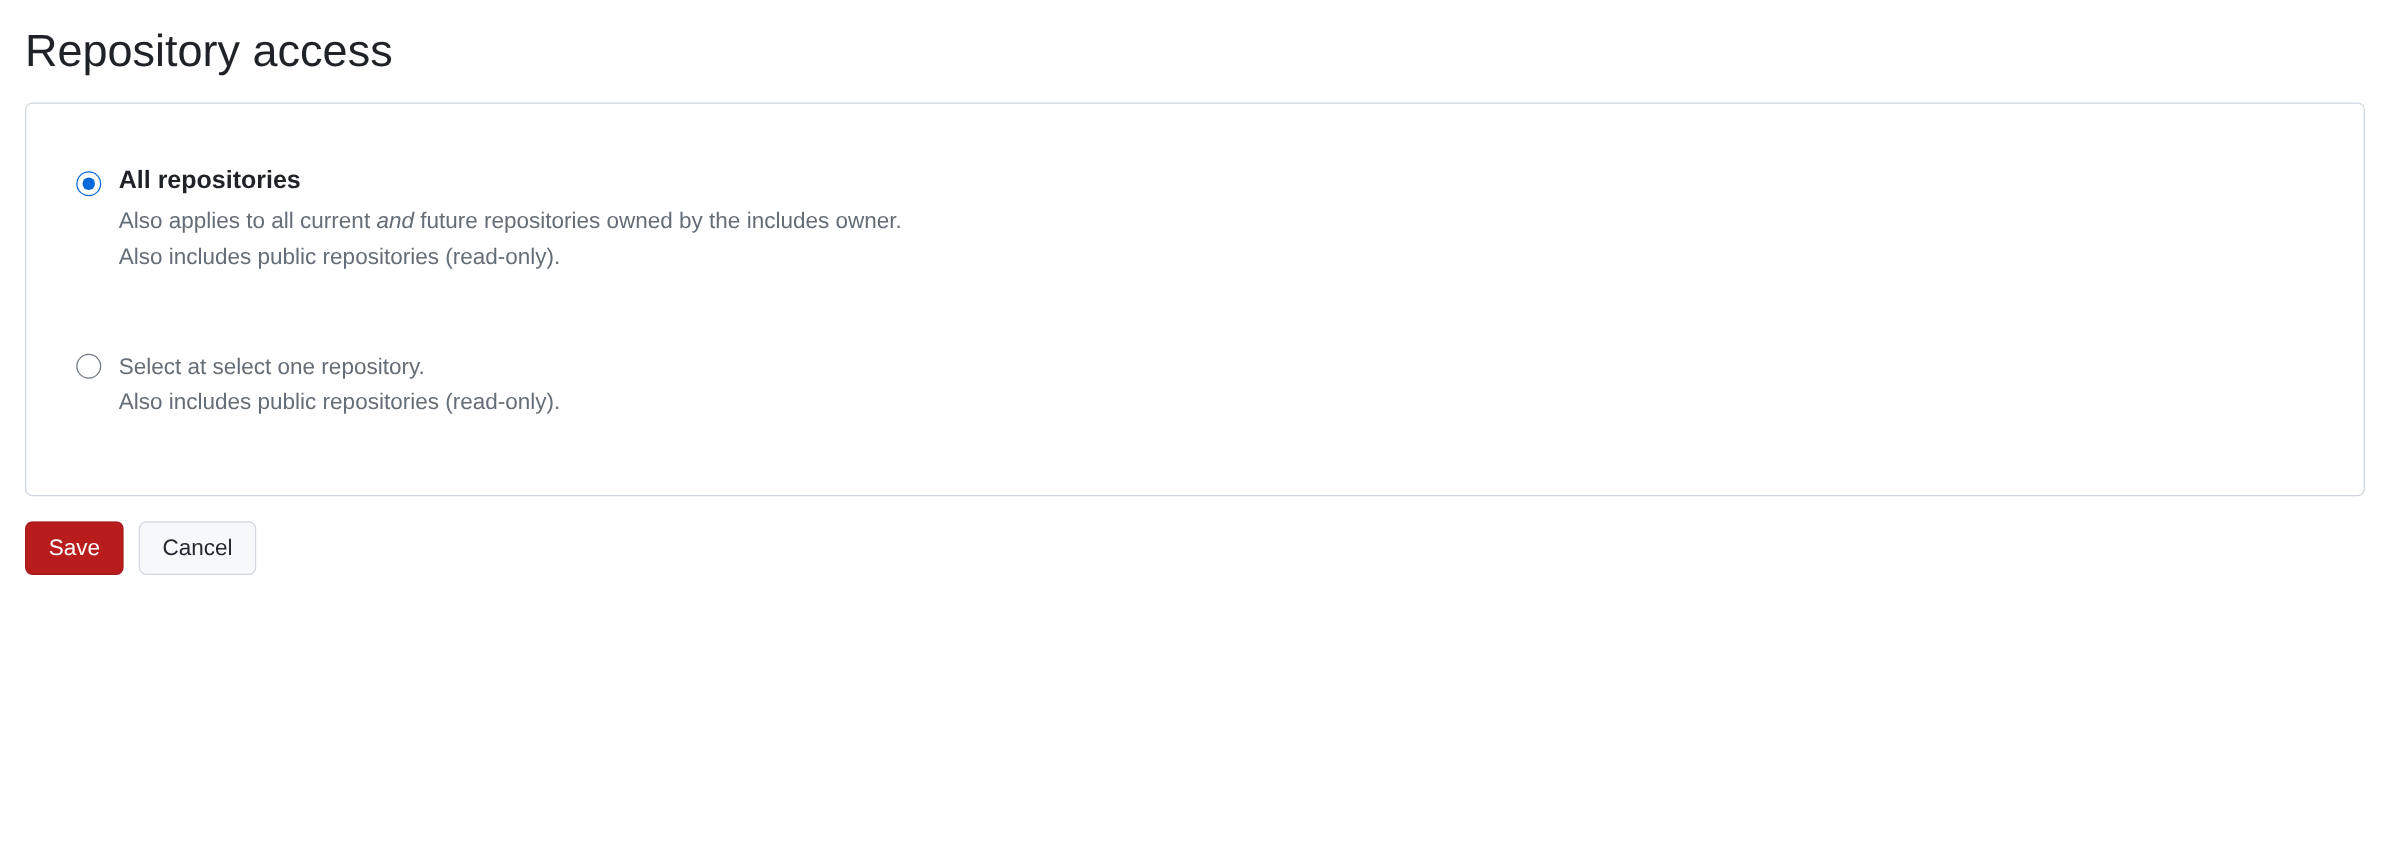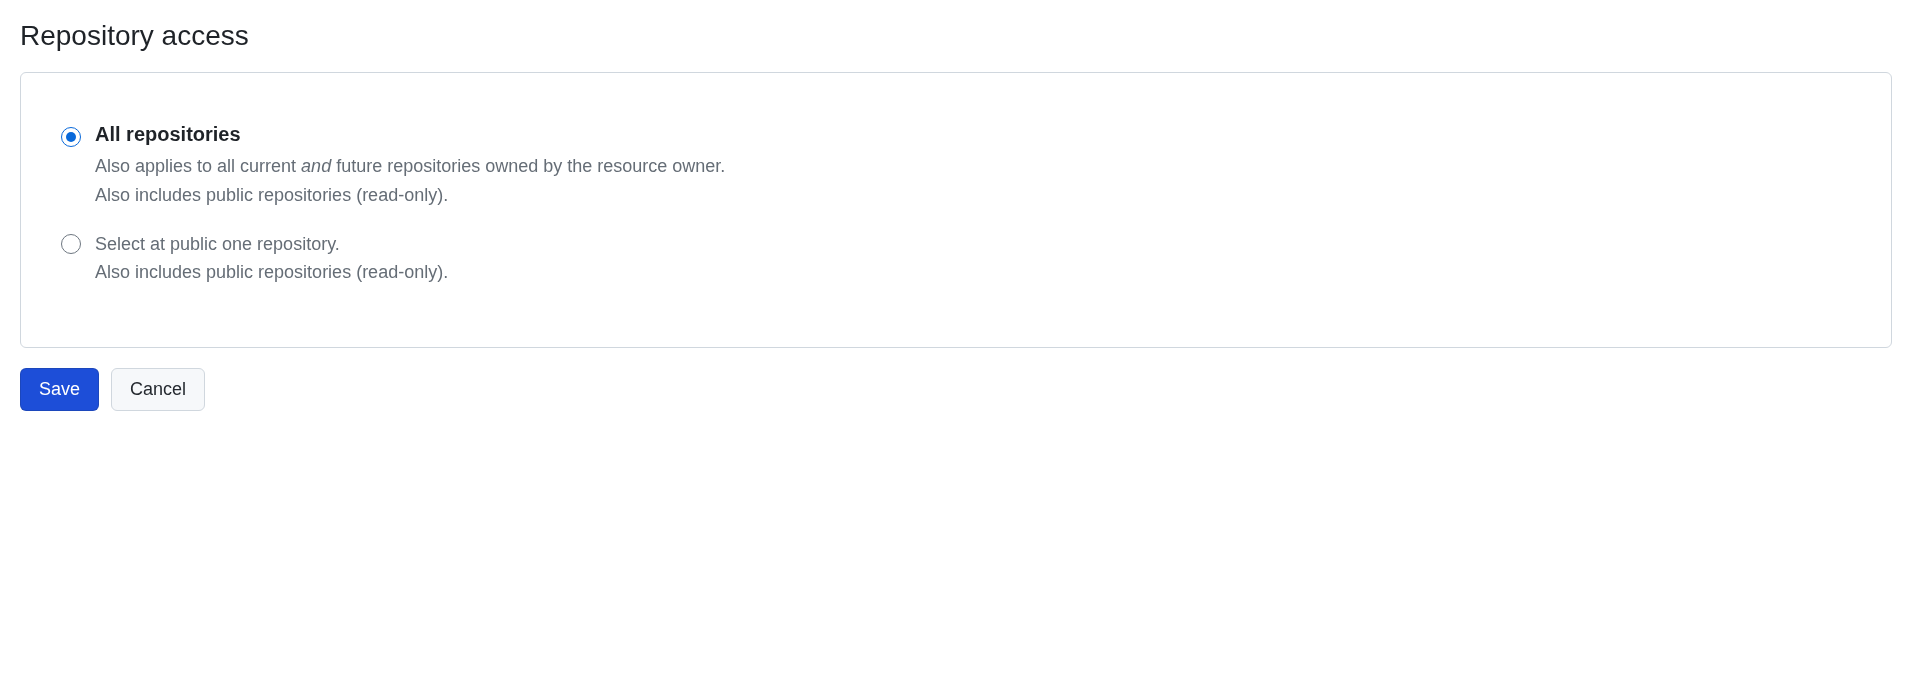--- a/index.html
+++ b/index.html
@@ -7,35 +7,35 @@
       margin: 0;
       padding: 0;
     }
     body {
       font-family: -apple-system, BlinkMacSystemFont, "Segoe UI", Helvetica, Arial, sans-serif;
       color: #24292f;
       background: #ffffff;
       padding: 20px;
     }
     .page-title {
-      font-size: 28px;
+      font-size: 36px;
       font-weight: 400;
       margin-bottom: 20px;
       color: #1f2328;
     }
     .panel {
       border: 1px solid #d0d7de;
       border-radius: 6px;
       padding: 50px 40px 60px 40px;
       margin-bottom: 20px;
     }
     .radio-group {
       display: flex;
       flex-direction: column;
-      gap: 20px;
+      gap: 59px;
     }
     .radio-option {
       display: flex;
       align-items: flex-start;
       gap: 14px;
     }
     .radio-input {
       appearance: none;
       width: 20px;
       height: 20px;
@@ -87,21 +87,21 @@
     .btn {
       padding: 10px 18px;
       font-size: 18px;
       font-weight: 500;
       border-radius: 6px;
       cursor: pointer;
       border: 1px solid;
       font-family: inherit;
     }
     .btn-primary {
-      background: #1d4ed8;
+      background: #b91c1c;
       color: #ffffff;
       border-color: rgba(27,31,36,0.15);
     }
     .btn-secondary {
       background: #f6f8fa;
       color: #24292f;
       border-color: #d0d7de;
     }
   </style>
 </head>
@@ -110,31 +110,31 @@
 <h1 class="page-title">Repository access</h1>
 
 <div class="panel">
   <div class="radio-group">
 
     <div class="radio-option">
       <input type="radio" name="repo-access" class="radio-input" checked="" id="r-all" style="">
       <div class="radio-content">
         <label for="r-all" class="radio-label">All repositories</label>
         <div class="radio-description">
-          <span>Also applies to all current </span><em>and</em><span> future repositories owned by the resource owner.</span><br>
+          <span>Also applies to all current </span><em>and</em><span> future repositories owned by the includes owner.</span><br>
           <span>Also includes public repositories (read-only).</span>
         </div>
       </div>
     </div>
 
     <div class="radio-option">
       <input type="radio" name="repo-access" class="radio-input" id="r-sel" style="">
       <div class="radio-content">
         <div class="radio-description">
-          <span>Select at public one repository.</span><br>
+          <span>Select at select one repository.</span><br>
           <span>Also includes public repositories (read-only).</span>
         </div>
       </div>
     </div>
 
   </div>
 </div>
 
 <div class="button-row">
   <button class="btn btn-primary">Save</button>

